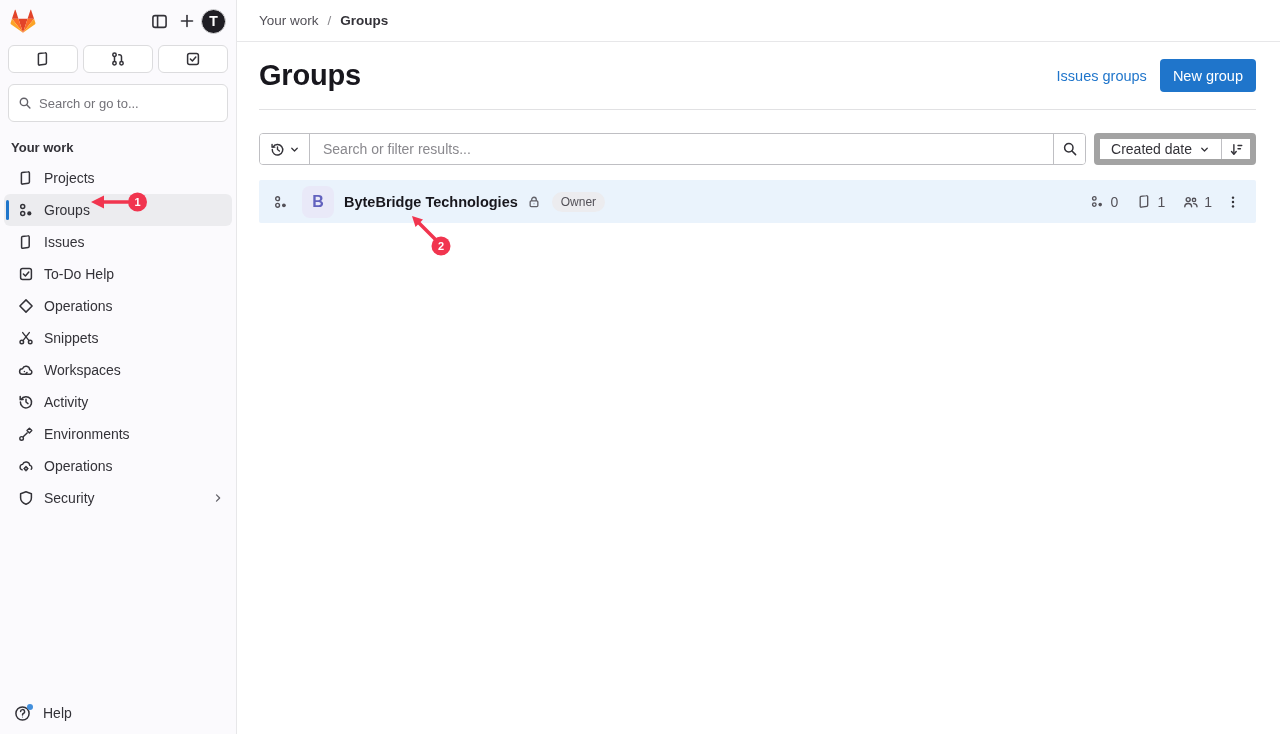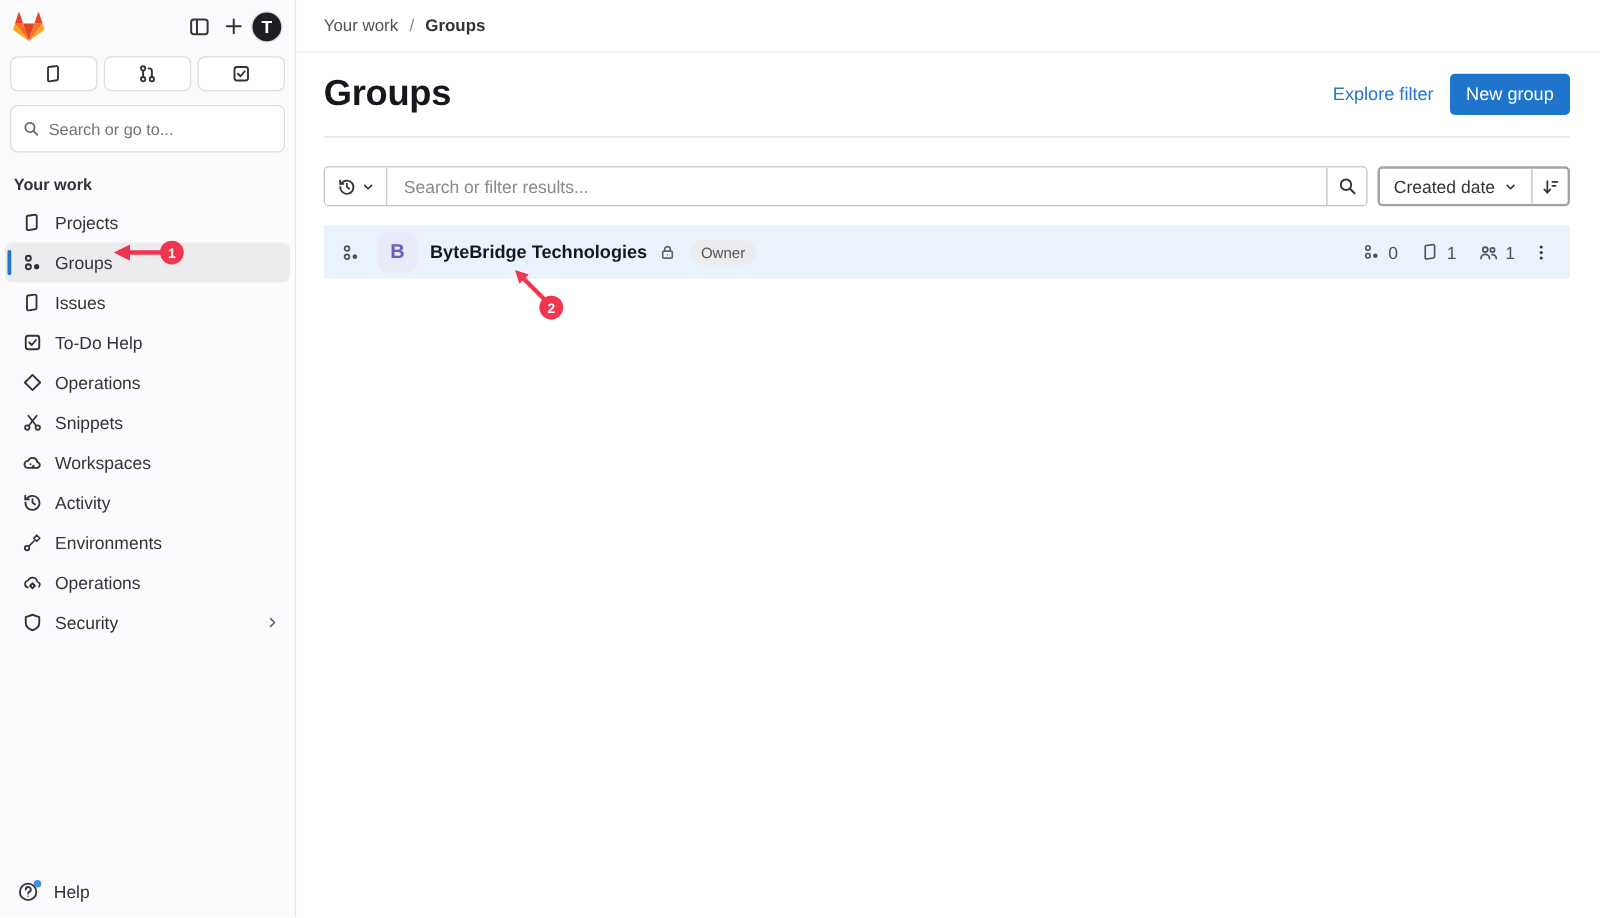--- a/index.html
+++ b/index.html
@@ -59,21 +59,21 @@
   .filter-row { margin-top:23px; display:flex; align-items:stretch; height:32px; }
   .filter-group { flex:1; display:flex; border:1px solid #bfbfc3; border-radius:4px; overflow:hidden;
     background:#fff; }
   .fg-history { width:50px; display:flex; align-items:center; justify-content:center; gap:4px;
     background:#fff; border:none; border-right:1px solid #bfbfc3; color:#333238; cursor:pointer; }
   .fg-input { flex:1; border:none; outline:none; padding:0 13px; font-size:14px;
     font-family:"Liberation Sans", sans-serif; color:#333238; }
   .fg-input::placeholder { color:#89888d; }
   .fg-search { width:32px; display:flex; align-items:center; justify-content:center; background:#fff;
     border:none; border-left:1px solid #bfbfc3; color:#333238; cursor:pointer; }
-  .sort-group { display:flex; margin-left:8px; border:2px solid #a3a3a3; border-radius:4px;
+  .sort-group { display:flex; margin-left:8px; border:6px solid #a3a3a3; border-radius:4px;
     overflow:hidden; background:#fff; }
   .sort-label-btn { display:flex; align-items:center; gap:7px; padding:0 11px; background:#fff;
     border:none; font-size:14px; color:#333238; font-family:"Liberation Sans", sans-serif; cursor:pointer; }
   .sort-dir-btn { width:29px; display:flex; align-items:center; justify-content:center; background:#fff;
     border:none; border-left:1px solid #bfbfc3; color:#333238; cursor:pointer; }
 
   .group-row { margin-top:15px; height:43px; background:#eaf3fc; display:flex; align-items:center;
     padding:0 10px 0 14px; border-radius:2px; }
   .row-caret { color:#535158; display:flex; margin-right:13px; cursor:pointer; }
   .g-avatar { width:32px; height:32px; border-radius:8px; background:#e9e9f8; color:#6262be;
@@ -293,21 +293,21 @@
     <div class="breadcrumb-bar">
       <span class="crumb-parent">Your work</span>
       <span class="crumb-sep">/</span>
       <span class="crumb-current">Groups</span>
     </div>
 
     <div class="content">
       <div class="title-row">
         <h1 class="page-title">Groups</h1>
         <div class="title-actions">
-          <a class="link-explore">Explore filter</a>
+          <a class="link-explore">Issues groups</a>
           <button class="btn-primary">New group</button>
         </div>
       </div>
 
       <div class="panel">
         <div class="filter-row">
           <div class="filter-group">
             <button class="fg-history">
               <svg class="ic" width="15" height="15" viewBox="0 0 16 16" fill="none" stroke="currentColor" stroke-width="1.5" stroke-linecap="round">
                 <path d="M3.2 5.4A5.6 5.6 0 1 1 2.4 8"></path>

